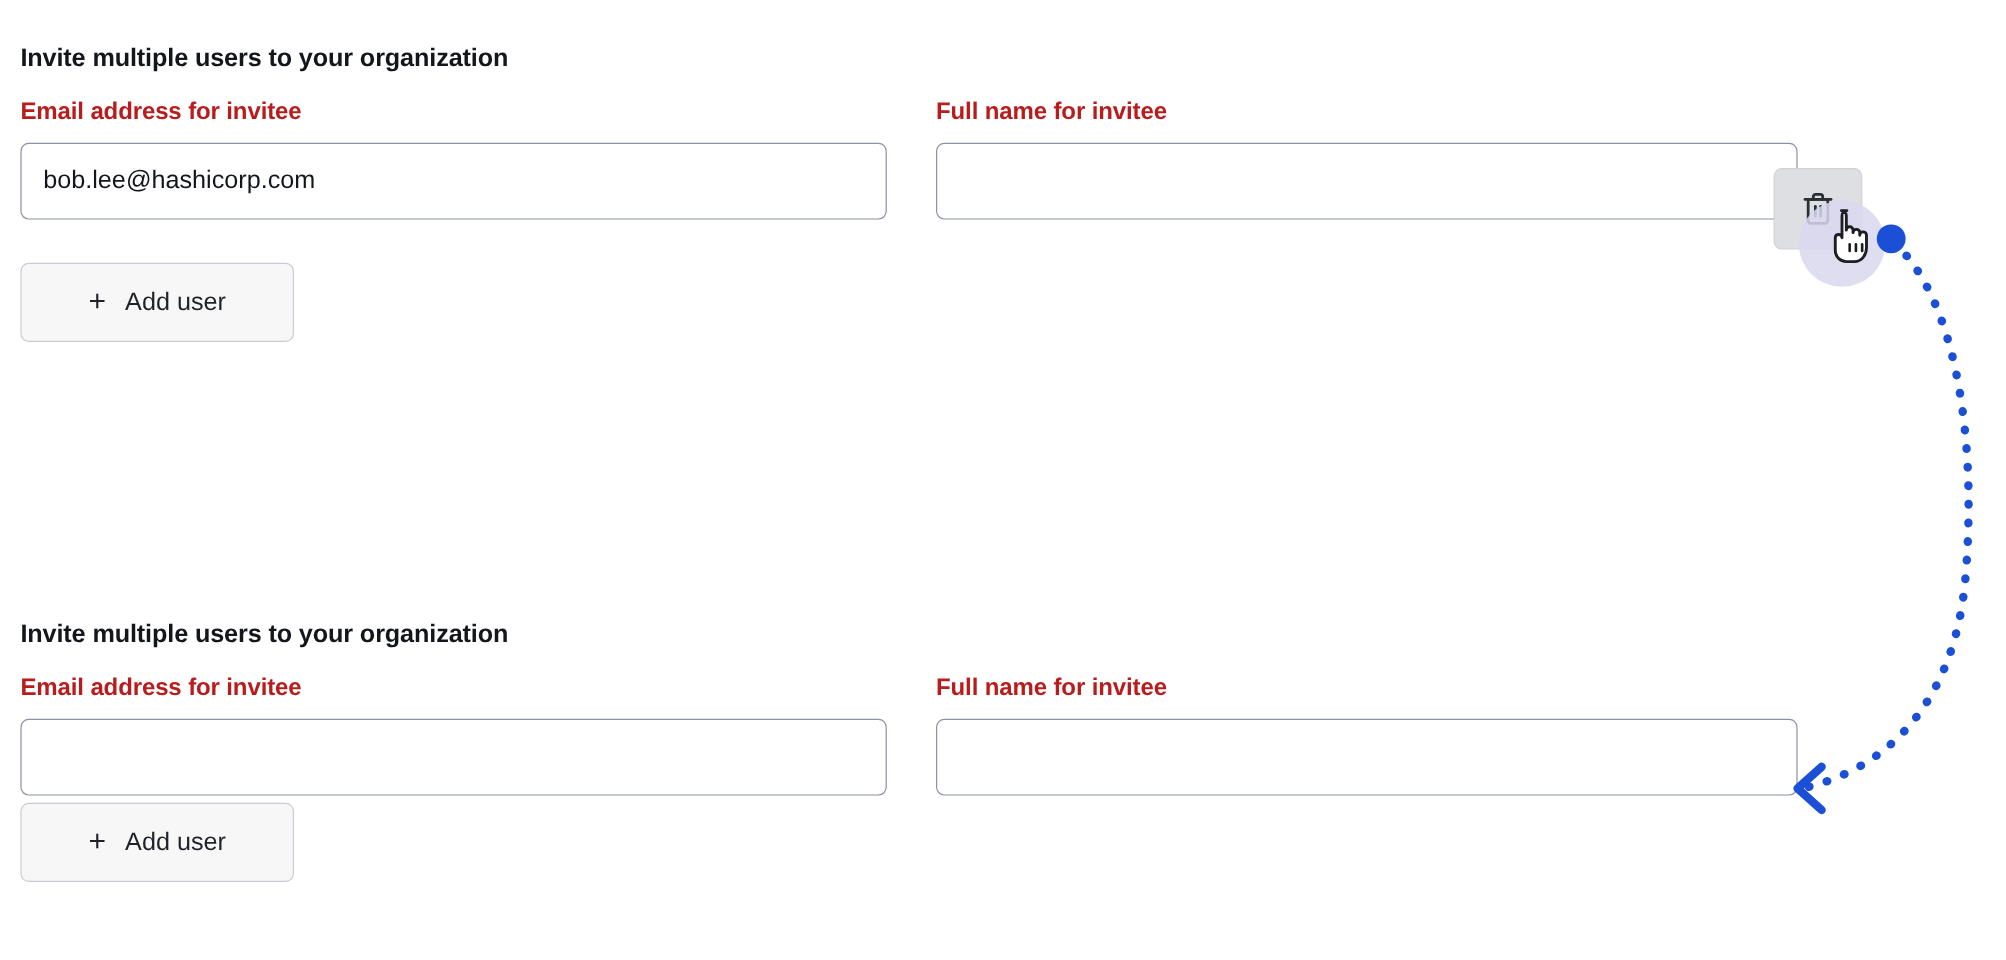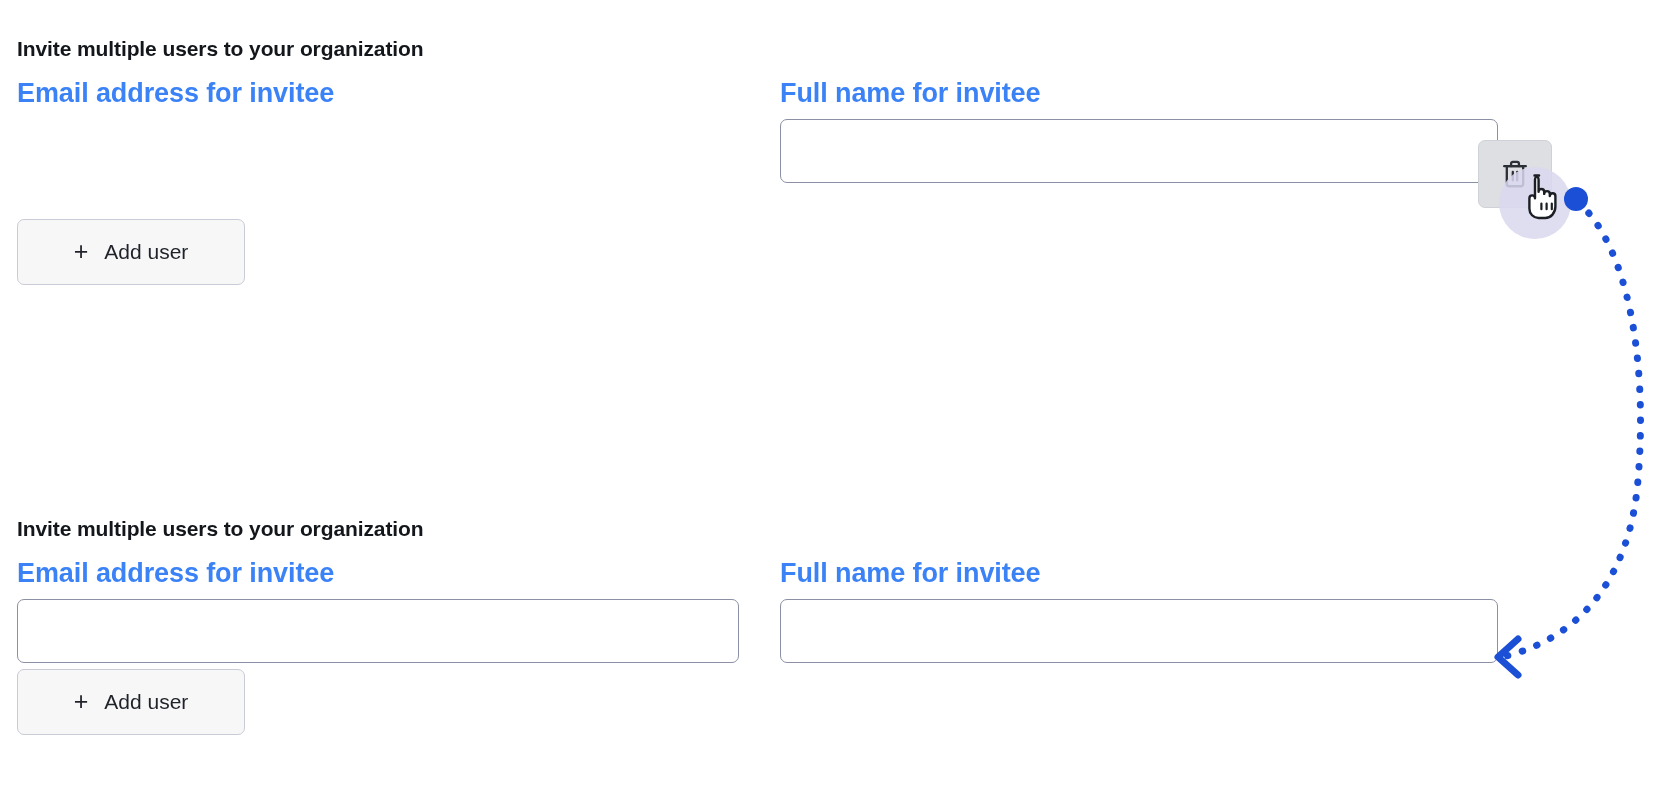--- a/index.html
+++ b/index.html
@@ -44,25 +44,25 @@
   }
 
   .field {
     position: absolute;
     top: 80px;
   }
   .field.email { left: 17px; width: 722px; }
   .field.fullname { left: 748px; width: 718px; margin-left: 32px; }
 
   .field-label {
-    font-size: 27px;
+    font-size: 20px;
     font-weight: bold;
     line-height: 26px;
     letter-spacing: -0.1px;
-    color: #3b82f6;
+    color: #b91c1c;
     white-space: nowrap;
     display: block;
     margin-bottom: 13px;
   }
 
   .text-input {
     display: block;
     box-sizing: border-box;
     width: 100%;
     height: 64px;
@@ -173,20 +173,21 @@
 <body>
 
 <div class="stage">
 
   <section class="invite-section top">
 
     <h2 class="section-heading">Invite multiple users to your organization</h2>
 
     <div class="field email">
       <label class="field-label">Email address for invitee</label>
+      <input class="text-input" type="text" value="bob.lee@hashicorp.com" style="">
     </div>
 
     <div class="field fullname">
       <label class="field-label">Full name for invitee</label>
       <input class="text-input" type="text" value="" style="">
     </div>
 
     <button class="delete-btn" aria-label="Delete invitee row">
       <span>
         <svg width="28" height="30" viewBox="0 0 24 26" fill="none" stroke="#2b2f36" stroke-width="2" stroke-linecap="round" stroke-linejoin="round">

